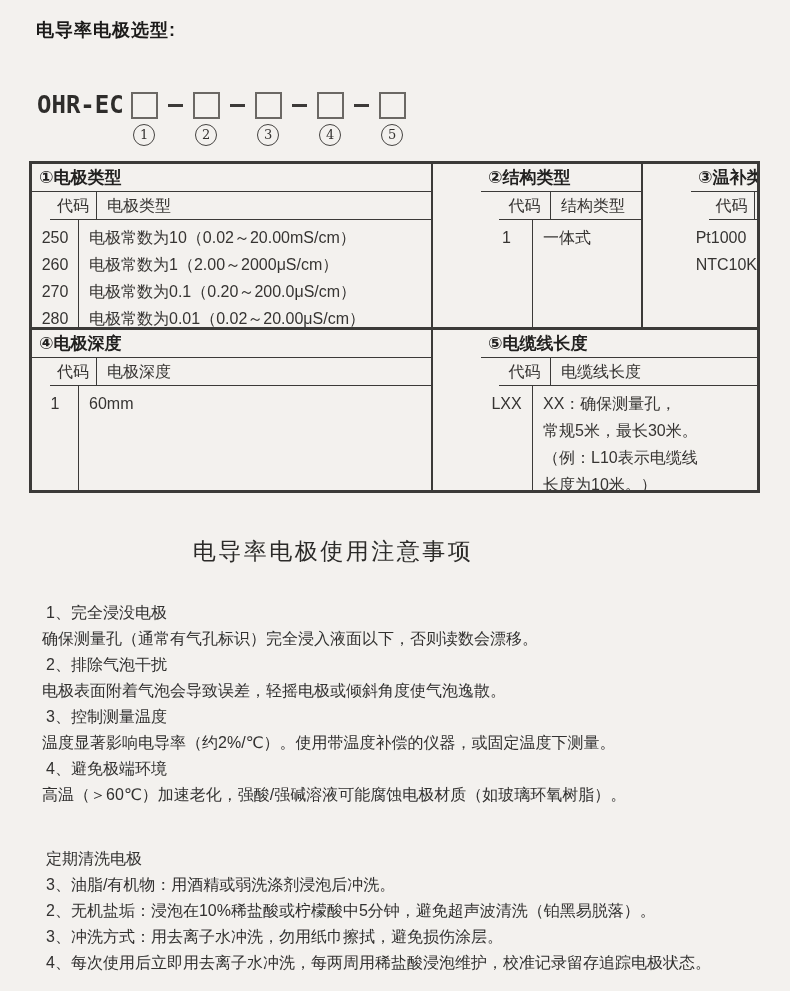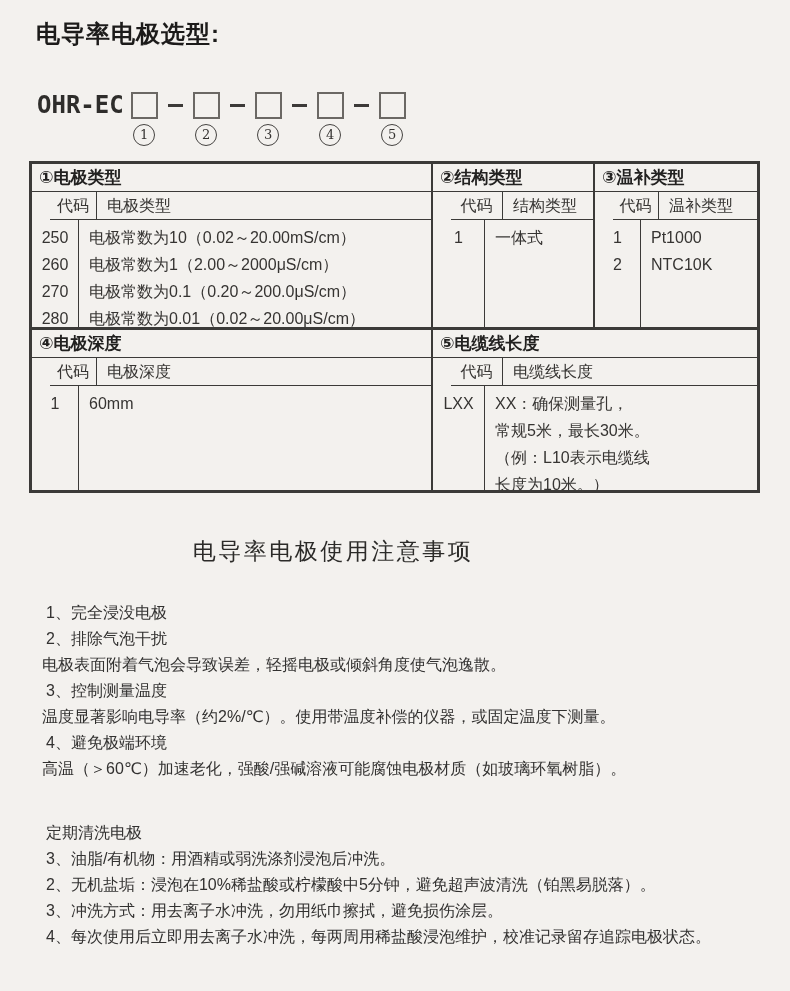--- a/index.html
+++ b/index.html
@@ -7,21 +7,21 @@
     width:790px;height:991px;
     background:#f3f1ee;
     font-family:"Liberation Sans","DejaVu Sans",sans-serif;
     color:#2f2e2c;
     position:relative;
     overflow:hidden;
   }
   
   .page-title{
     position:absolute;left:36px;top:18px;
-    font-size:24px;font-weight:bold;color:#1c1b1a;
+    font-size:18px;font-weight:bold;color:#1c1b1a;
     letter-spacing:1px;margin:0;
   }
   
   .model-diagram{
     position:absolute;left:37px;top:92px;
     display:flex;align-items:flex-start;
   }
   .model-prefix{
     font-family:"DejaVu Sans Mono","Liberation Mono",monospace;
     font-size:24px;font-weight:600;color:#2e2d2b;
@@ -41,36 +41,36 @@
   .dash{
     width:15px;height:3px;background:#3c3a38;
     margin:12px 10px 0 10px;flex:none;
   }
   
   .sel-table{
     position:absolute;left:29px;top:161px;width:731px;
     border:3px solid #3b3a38;box-sizing:border-box;
     font-size:16px;color:#363432;
   }
-  .band{display:flex;}
+  .band{display:flex;gap:48px;}
   .band.top{height:163px;}
   .band.bottom{height:160px;border-top:3px solid #3b3a38;}
   .sec{display:flex;flex-direction:column;box-sizing:border-box;overflow:hidden;}
   .sec.s1,.sec.s4{width:401px;border-right:2px solid #3b3a38;}
   .sec.s2{width:162px;border-right:2px solid #3b3a38;}
   .sec.s3{flex:1;}
   .sec.s5{flex:1;}
   .sec-title{
     height:27px;line-height:27px;flex:none;
     border-bottom:1px solid #3b3a38;
     font-weight:bold;font-size:17px;color:#222120;
     padding-left:7px;white-space:nowrap;
   }
   .sec-head{display:flex;height:27px;line-height:27px;flex:none;border-bottom:1px solid #3b3a38;margin-left:18px;}
-  .sec-body{display:flex;flex:1;}
+  .sec-body{display:flex;flex:1;justify-content:flex-end;}
   .code-col{flex:none;border-right:1px solid #3b3a38;text-align:center;box-sizing:border-box;}
   .s1 .code-col,.s4 .code-col{width:47px;}
   .s2 .code-col{width:52px;}
   .s3 .code-col{width:46px;}
   .s5 .code-col{width:52px;}
   .desc-col{flex:1;padding-left:10px;box-sizing:border-box;}
   .sec-body .code-col,.sec-body .desc-col{padding-top:4px;}
   .trow{line-height:27px;white-space:nowrap;}
   .pre{white-space:pre-line;}
   
@@ -217,20 +217,21 @@
         </div>
       </div>
     </section>
   </div>
 </div>
 
 <h2 class="notes-heading">电导率电极使用注意事项</h2>
 
 <div class="notes">
   <div class="note-line num">1、完全浸没电极</div>
+  <div class="note-line">确保测量孔（通常有气孔标识）完全浸入液面以下，否则读数会漂移。</div>
   <div class="note-line num">2、排除气泡干扰</div>
   <div class="note-line">电极表面附着气泡会导致误差，轻摇电极或倾斜角度使气泡逸散。</div>
   <div class="note-line num">3、控制测量温度</div>
   <div class="note-line">温度显著影响电导率（约2%/℃）。使用带温度补偿的仪器，或固定温度下测量。</div>
   <div class="note-line num">4、避免极端环境</div>
   <div class="note-line">高温（＞60℃）加速老化，强酸/强碱溶液可能腐蚀电极材质（如玻璃环氧树脂）。</div>
 
   <div class="notes-gap"></div>
 
   <div class="note-line num">定期清洗电极</div>

